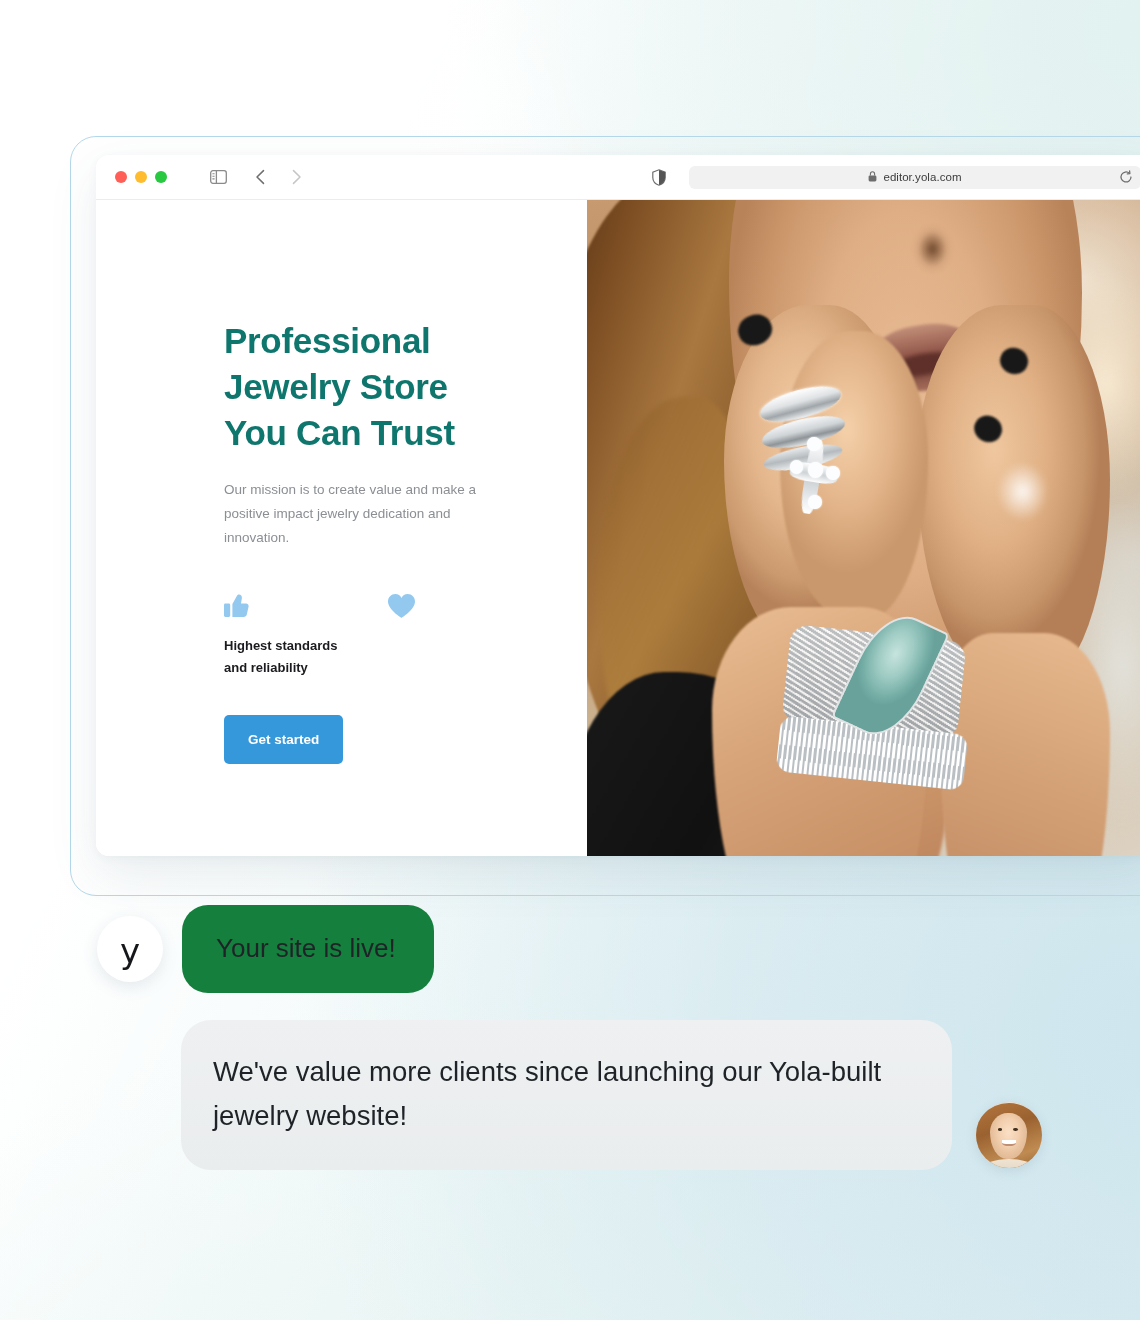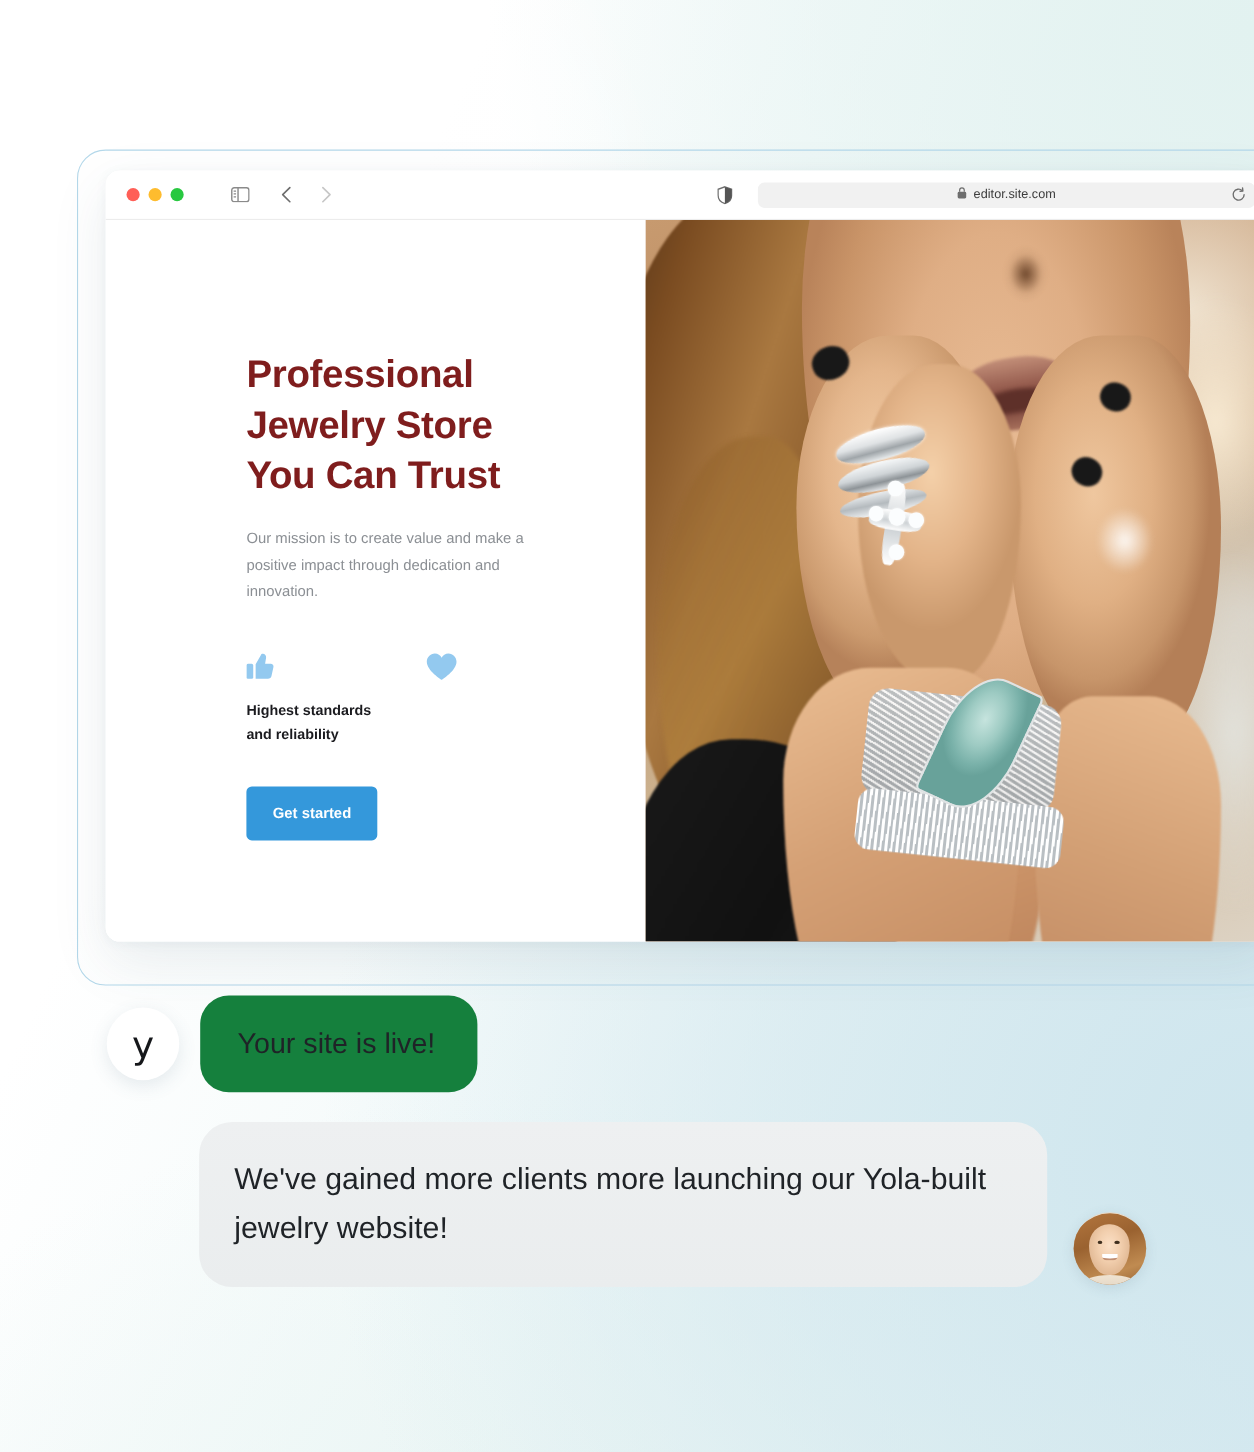--- a/index.html
+++ b/index.html
@@ -142,21 +142,21 @@
     width: 491px;
     flex: 0 0 491px;
     padding: 118px 0 0 128px;
     background: #ffffff;
   }
 
   .hero-title {
     font-size: 35px;
     line-height: 46px;
     font-weight: bold;
-    color: #7f1d1d;
+    color: #0f766e;
     letter-spacing: -0.3px;
     white-space: pre-line;
   }
 
   .hero-sub {
     margin-top: 22px;
     font-size: 13.5px;
     line-height: 24px;
     color: #8b8f94;
     max-width: 290px;
@@ -579,39 +579,39 @@
         </svg>
       </span>
 
       <div class="address-bar">
         <span>
           <svg width="9" height="11" viewBox="0 0 9 11" fill="none">
             <rect x="0.6" y="4.4" width="7.8" height="6" rx="1.3" fill="#6d6d6d"></rect>
             <path d="M2.4 4.4 V3 C2.4 1.7 3.3 0.8 4.5 0.8 C5.7 0.8 6.6 1.7 6.6 3 V4.4" stroke="#6d6d6d" stroke-width="1.1" fill="none"></path>
           </svg>
         </span>
-        <span class="addr-text">editor.site.com</span>
+        <span class="addr-text">editor.yola.com</span>
         <span class="reload-btn">
           <svg width="14" height="14" viewBox="0 0 14 14" fill="none">
             <path d="M12 7 A5 5 0 1 1 10.4 3.3" stroke="#6e6e6e" stroke-width="1.25" fill="none" stroke-linecap="round"></path>
             <polyline points="10.6,0.9 10.9,3.6 8.3,3.9" stroke="#6e6e6e" stroke-width="1.25" fill="none" stroke-linecap="round" stroke-linejoin="round"></polyline>
           </svg>
         </span>
       </div>
     </div>
   </div>
 
   <div class="page-content">
 
     <div class="hero-left">
       <h1 class="hero-title">Professional
 Jewelry Store
 You Can Trust</h1>
       <p class="hero-sub">Our mission is to create value and make a
-positive impact through dedication and
+positive impact jewelry dedication and
 innovation.</p>
 
       <div class="features">
 
         <div class="feature">
           <div class="feature-icon">
             <svg width="27" height="26" viewBox="0 0 27 26" fill="#93c9ef">
               <rect x="0" y="10.5" width="6.2" height="13.5" rx="1.4"></rect>
               <path d="M8.4 24 H19.6 C21.2 24 22.5 23 22.8 21.5 L24.6 13.4 C24.9 11.8 23.7 10.4 22.1 10.4 H17.0
                        L17.9 5.0 C18.2 3.1 16.8 1.4 14.9 1.4 C14.1 1.4 13.4 1.9 13.1 2.6 L8.4 10.9 Z"></path>
@@ -679,21 +679,21 @@
 <div class="chat">
 
   <div class="chat-row chat-row-1">
     <div class="yola-avatar">
       <span class="yola-letter">y</span>
     </div>
     <div class="bubble bubble-1">Your site is live!</div>
   </div>
 
   <div class="chat-row chat-row-2">
-    <div class="bubble bubble-2">We've gained more clients more launching our Yola-built jewelry website!</div>
+    <div class="bubble bubble-2">We've value more clients since launching our Yola-built jewelry website!</div>
     <div class="person-avatar">
       <div class="pa pa-bg"></div>
       <div class="pa pa-hair"></div>
       <div class="pa pa-face"></div>
       <div class="pa pa-eye l"></div>
       <div class="pa pa-eye r"></div>
       <div class="pa pa-smile"></div>
       <div class="pa pa-shoulder"></div>
     </div>
   </div>

